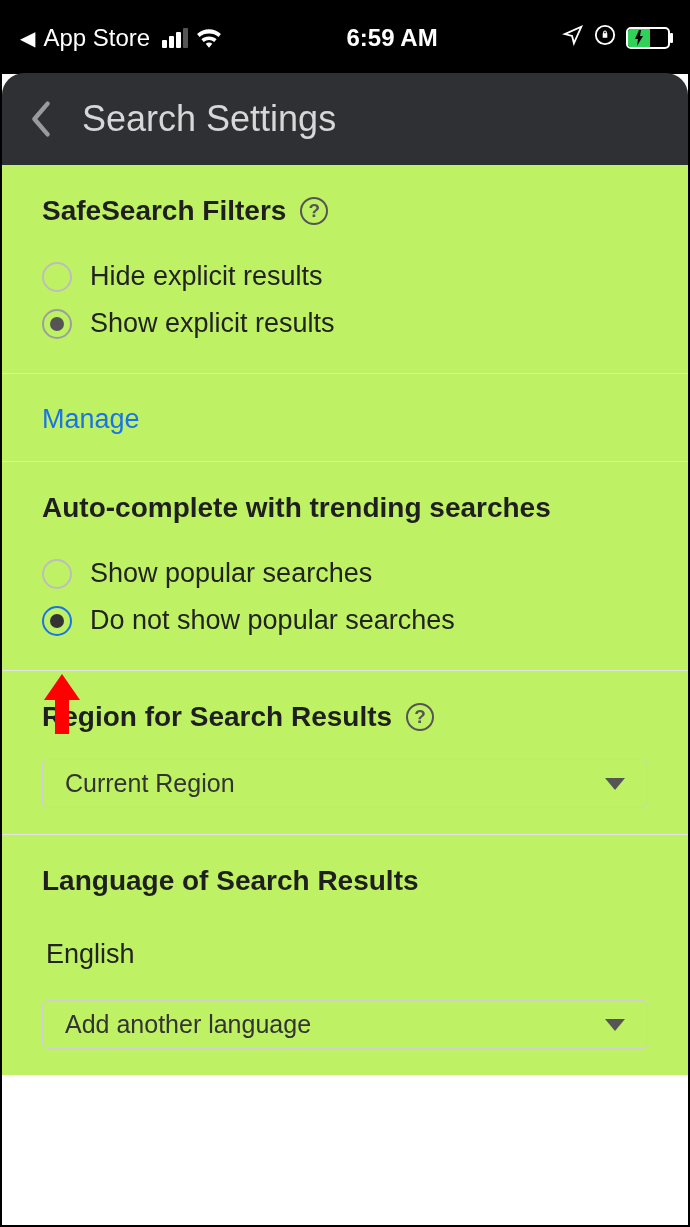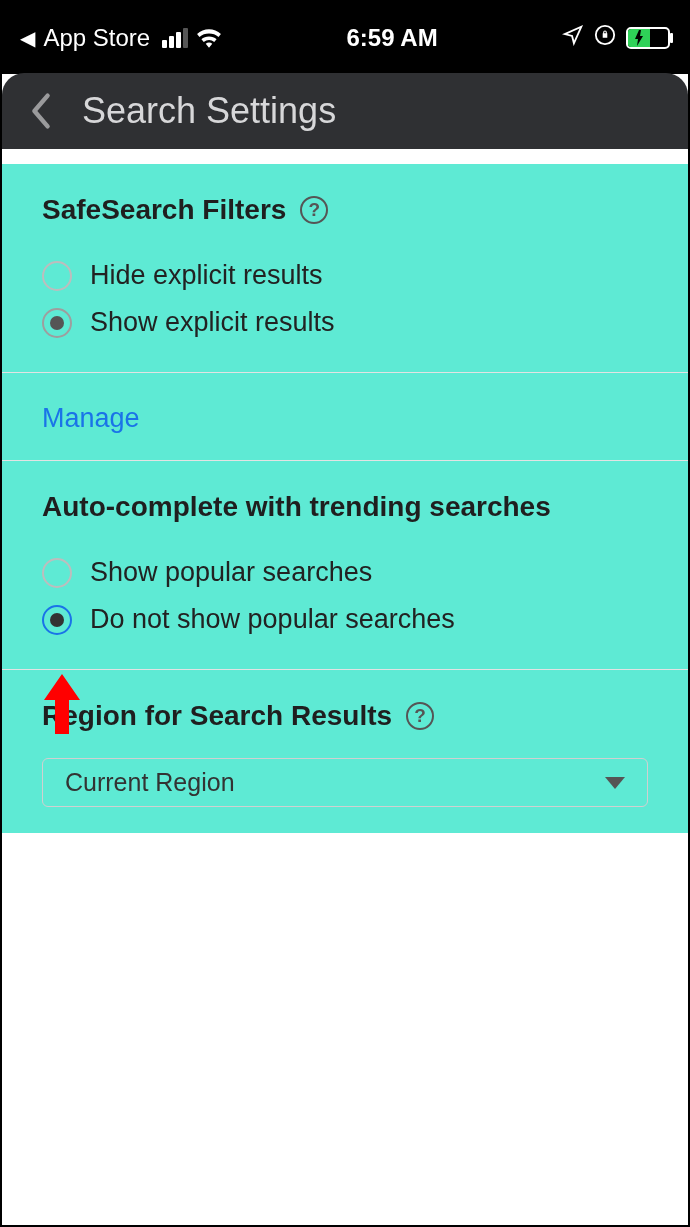--- a/index.html
+++ b/index.html
@@ -13,24 +13,24 @@
   .signal span { width: 5px; background: #fff; display: inline-block; border-radius:1px;}
   .signal span:nth-child(1){height:8px}
   .signal span:nth-child(2){height:12px}
   .signal span:nth-child(3){height:16px}
   .signal span:nth-child(4){height:20px;background:#555}
   .wifi-ic svg { display:block; }
   .battery { width:44px; height:22px; border:2px solid #fff; border-radius:5px; position:relative; display:flex; align-items:center;}
   .battery::after{content:"";width:3px;height:10px;background:#fff;position:absolute;right:-5px;top:4px;border-radius:1px;}
   .battery-fill{height:100%;width:55%;background:#2fd158;border-radius:3px 0 0 3px;display:flex;align-items:center;justify-content:center;}
   .battery-fill svg{display:block;}
-  .header { background: #2f3033; color: #cfcfd1; height: 76px; display: flex; align-items: center; padding: 0 28px; gap: 30px; border-radius: 22px 22px 0 0; margin-top:-1px;}
+  .header { background: #2f3033; color: #cfcfd1; height: 92px; display: flex; align-items: center; padding: 0 28px; gap: 30px; border-radius: 22px 22px 0 0; margin-top:-1px;}
   .header-back svg { display:block; }
   .header-title { font-size: 36px; font-weight: 500; color: #d7d7d9; }
-  .content { background: #5eead4; padding: 0; margin-top: 15px; }
+  .content { background: #bef264; padding: 0; }
   .section { padding: 30px 40px 26px 40px; border-bottom: 1px solid #e3e3e3; }
   .section:last-of-type{border-bottom:none;}
   .sec-head { display:flex; align-items:center; gap:14px; margin-bottom: 26px;}
   .sec-title { font-size: 28px; font-weight: 700; color:#1f1f1f; }
   .help-ic { width:28px;height:28px;border:2.5px solid #555;border-radius:50%;display:flex;align-items:center;justify-content:center;font-size:19px;color:#555;font-weight:600;}
   .radio-row { display:flex; align-items:center; gap:18px; padding: 8px 0; }
   .radio { width:30px;height:30px;border:2px solid #bdbdbd;border-radius:50%;display:flex;align-items:center;justify-content:center;flex-shrink:0;}
   .radio.selected-dark { border-color:#9e9e9e; }
   .radio.selected-dark::after{content:"";width:14px;height:14px;background:#555;border-radius:50%;}
   .radio.selected-blue { border-color:#1a73e8; }
@@ -139,20 +139,30 @@
       <div class="sec-head">
         <span class="sec-title">Region for Search Results</span>
         <span class="help-ic">?</span>
       </div>
       <div class="select-box">
         <span class="select-text">Current Region</span>
         <span class="caret-down"></span>
       </div>
     </div>
 
+    <div class="section">
+      <div class="sec-head">
+        <span class="sec-title">Language of Search Results</span>
+      </div>
+      <div class="lang-val">English</div>
+      <div class="select-box">
+        <span class="select-text">Add another language</span>
+        <span class="caret-down"></span>
+      </div>
+    </div>
 
   </div>
 
   <div class="arrow-annot">
     <svg width="40" height="64" viewBox="0 0 40 64">
       <path fill="#ff0000" d="M20 0 L38 26 L27 26 L27 60 L13 60 L13 26 L2 26 Z"></path>
     </svg>
   </div>
 
 </div>

